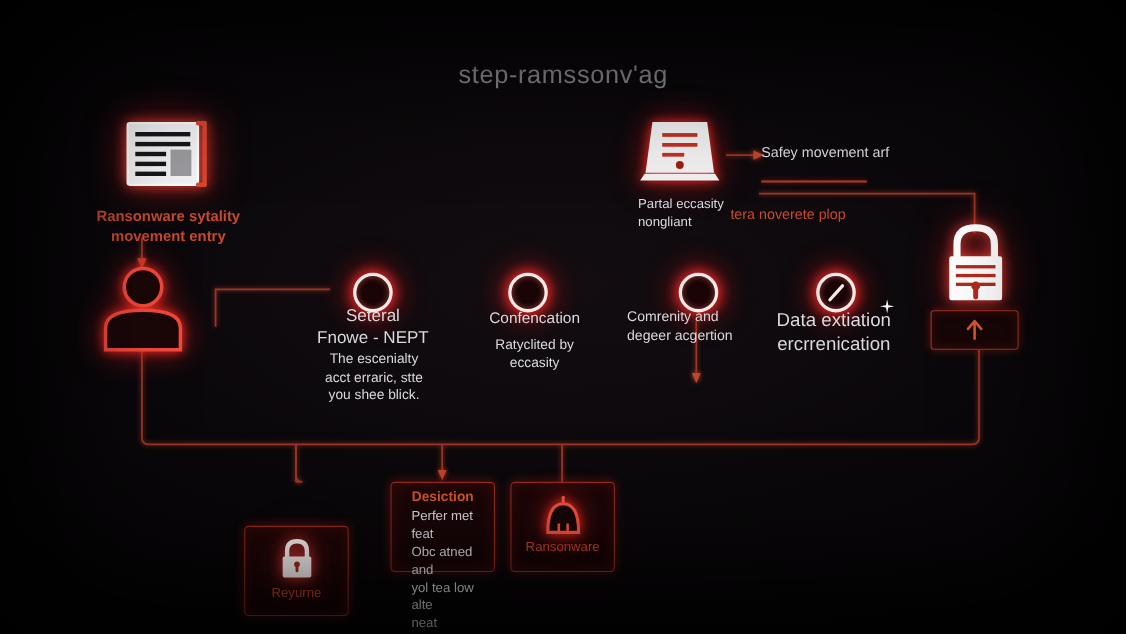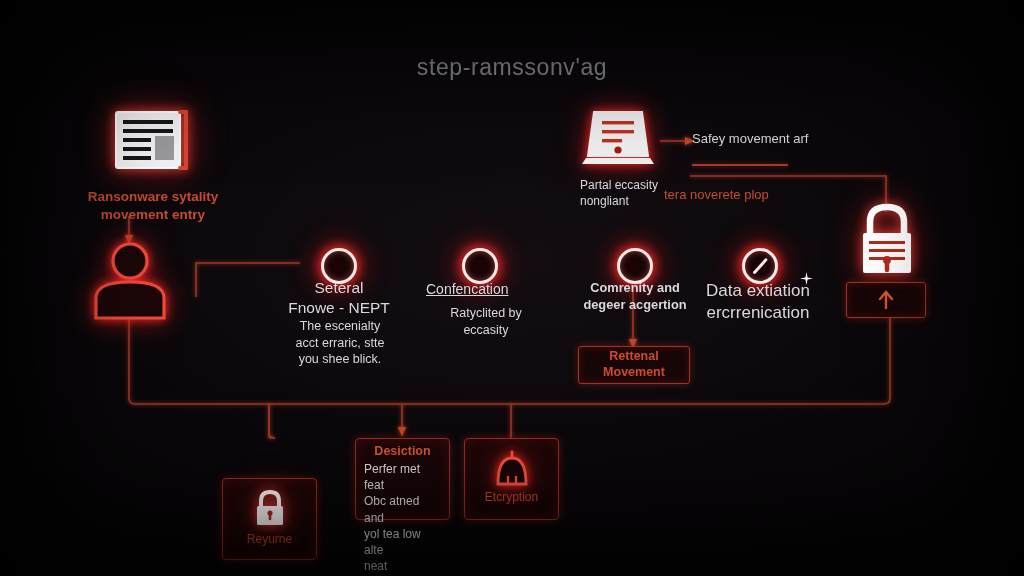--- a/index.html
+++ b/index.html
@@ -201,62 +201,60 @@
   </div>
 
   <div class="ring" style="left:321px;top:248px;"></div>
   <div class="lbl lbl-white" style="left:284px;top:278px;width:110px;text-align:center;font-size:15.5px;">Seteral
 Fnowe - NEPT</div>
   <div class="lbl lbl-white" style="left:282px;top:318px;width:116px;text-align:center;font-size:12.5px;">The escenialty
 acct erraric, stte
 you shee blick.</div>
 
   <div class="ring" style="left:462px;top:248px;"></div>
-  <div class="lbl lbl-white" style="left:426px;top:280px;width:120px;text-align:left;font-size:14px;text-decoration:underline;">Confencation</div>
+  <div class="lbl lbl-white" style="left:426px;top:280px;width:120px;text-align:center;font-size:14px;">Confencation</div>
   <div class="lbl lbl-white" style="left:426px;top:305px;width:120px;text-align:center;font-size:12.5px;">Ratyclited by
 eccasity</div>
 
   <div class="ring" style="left:617px;top:248px;"></div>
-  <div class="lbl lbl-white" style="left:570px;top:280px;width:130px;text-align:center;font-size:12.8px;font-weight:bold;">Comrenity and
+  <div class="lbl lbl-white" style="left:570px;top:280px;width:130px;text-align:left;font-size:12.8px;">Comrenity and
 degeer acgertion</div>
 
   <div class="ring slash" style="left:742px;top:248px;"></div>
   <div class="lbl lbl-white" style="left:698px;top:280px;width:120px;text-align:center;font-size:17px;">Data extiation
 ercrrenication</div>
 
   <div class="sparkle" style="left:800px;top:272px;"></div>
 
-  <div class="pillbox" style="left:578px;top:346px;width:112px;height:38px;">Rettenal
-Movement</div>
 
   <div class="box" style="left:222px;top:438px;width:95px;height:82px;margin-top:40px;">
     <div style="display:flex;justify-content:center;margin-top:9px;">
       <svg width="40" height="40" viewBox="0 0 40 40" class="glow-white">
         <path d="M11,19 L11,13 Q11,4 20,4 Q29,4 29,13 L29,19" fill="none" stroke="#fdf6f5" stroke-width="4"></path>
         <rect x="7" y="18" width="26" height="19" rx="1.6" fill="#fdf6f5"></rect>
         <circle cx="20" cy="25" r="2.6" fill="#a82a1d"></circle>
         <path d="M20,25 L20,31" stroke="#a82a1d" stroke-width="2.6" stroke-linecap="round"></path>
       </svg>
     </div>
     <div class="box-caption" style="margin-top:4px;">Reyurne</div>
   </div>
 
-  <div class="box" style="left:355px;top:438px;width:95px;height:82px;padding:5px 8px 0;">
+  <div class="box" style="left:355px;top:438px;width:95px;height:82px;padding:5px 18px 0;">
     <div class="box-title">Desiction</div>
     <div class="box-body" style="margin-top:3px;">Perfer met feat
 Obc atned and
 yol tea low alte
 neat bnitlterion.</div>
   </div>
 
   <div class="box" style="left:464px;top:438px;width:95px;height:82px;">
     <div style="display:flex;justify-content:center;margin-top:9px;">
       <svg width="44" height="40" viewBox="0 0 44 40" class="glow-red">
         <path d="M8,36 Q8,10 22,10 Q36,10 36,36 z" fill="#180607" stroke="#f4513d" stroke-width="2.8"></path>
         <path d="M22,4 L22,10" stroke="#f4513d" stroke-width="2.8" stroke-linecap="round"></path>
         <path d="M18,28 L18,36 M26,28 L26,36" stroke="#f4513d" stroke-width="2.4"></path>
       </svg>
     </div>
-    <div class="box-caption" style="margin-top:2px;">Etcryption</div>
+    <div class="box-caption" style="margin-top:2px;">Ransonware</div>
   </div>
 
 </div>
 <div id="vignette"></div>
 
 </body></html>

